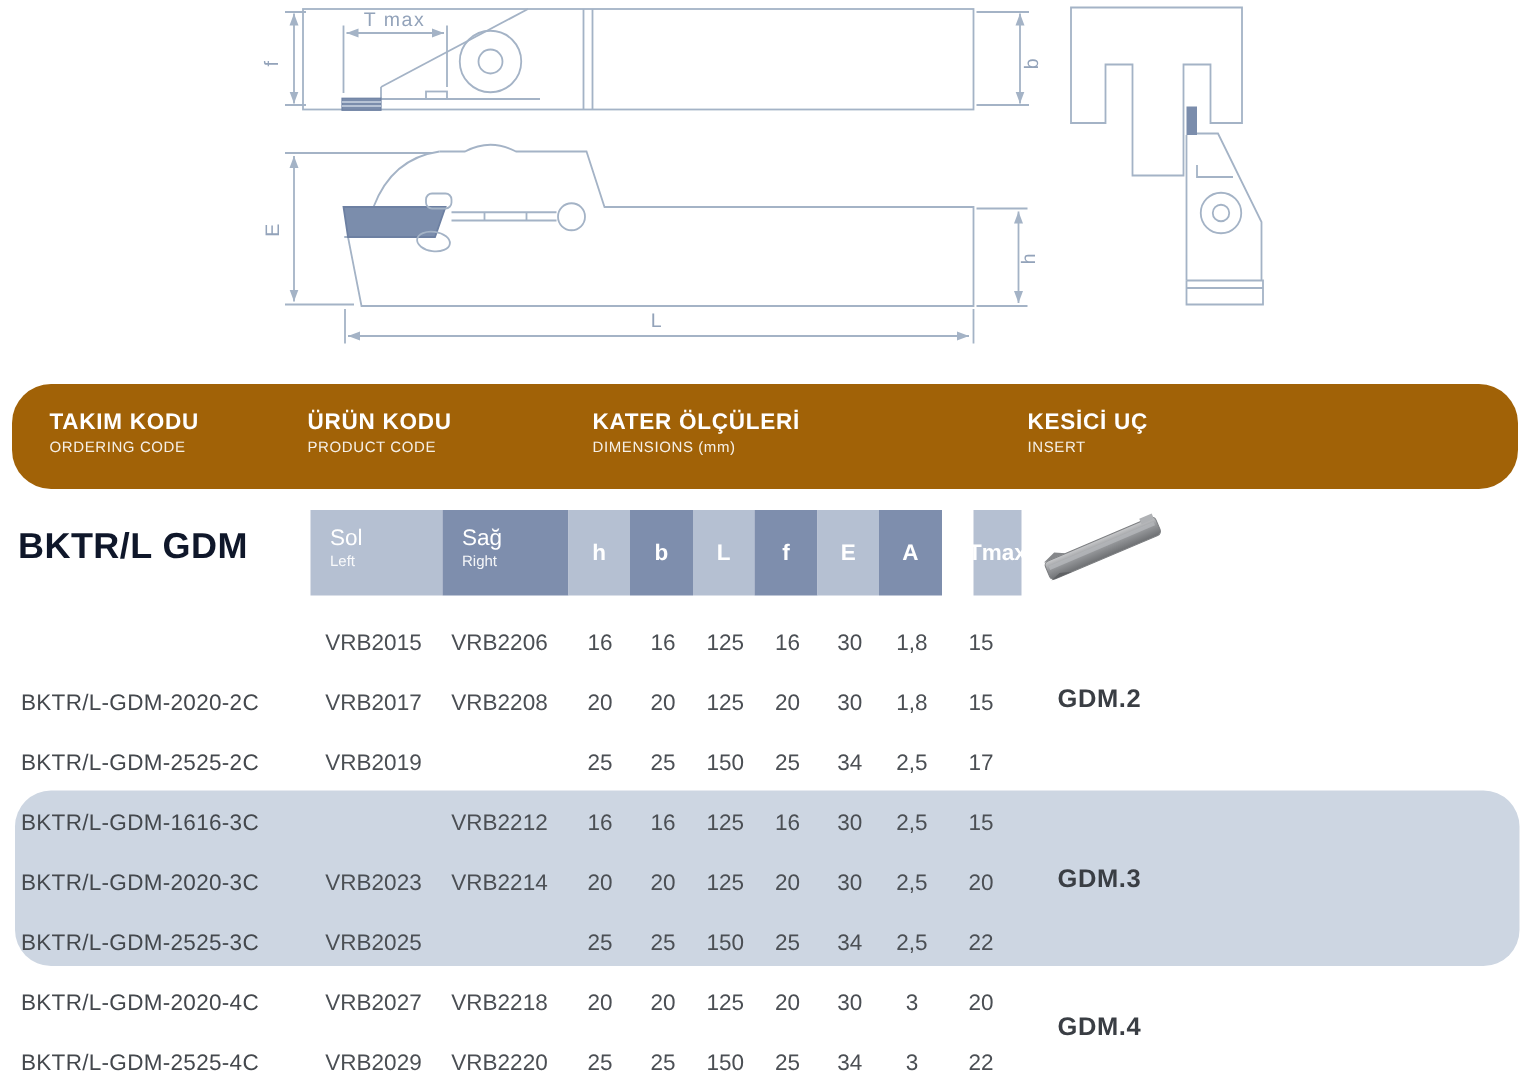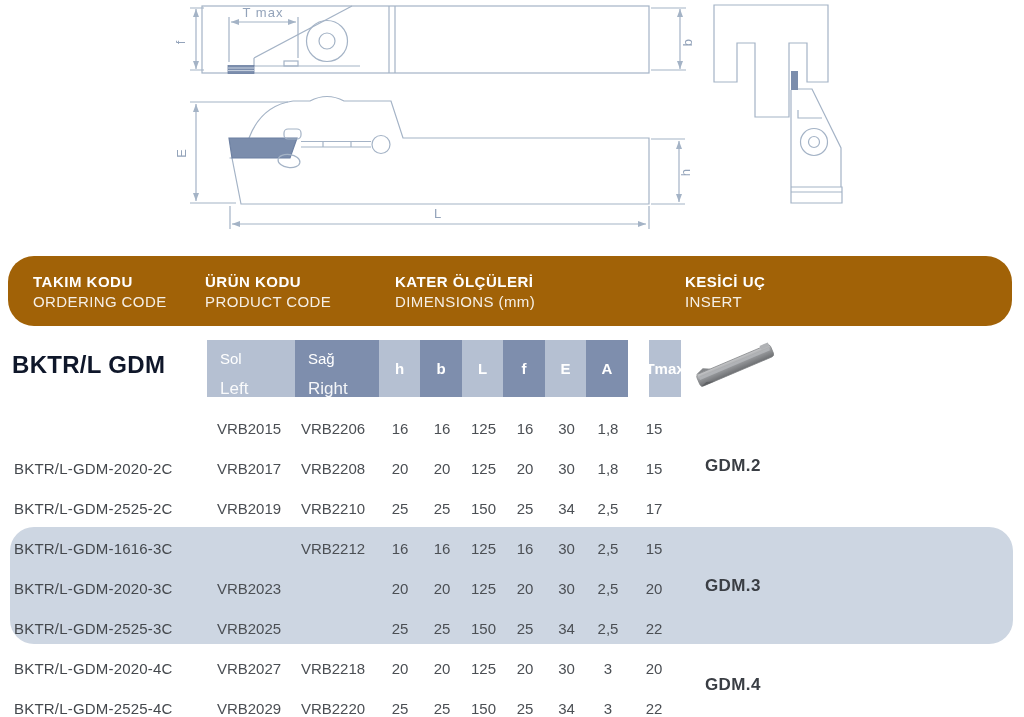--- a/index.html
+++ b/index.html
@@ -7,29 +7,29 @@
     width:1024px;height:717px;position:relative;overflow:hidden;
     background:#ffffff;font-family:"Liberation Sans",sans-serif;
   }
   
   .drawing-svg{position:absolute;left:0;top:0}
   .drawing-svg text{font-family:"Liberation Sans",sans-serif;font-size:13px;fill:#93a3ba;letter-spacing:1px}
   
   .hdr{position:absolute;left:8px;top:256px;width:1004px;height:70px;background:#a16207;border-radius:26px}
   .hcol{position:absolute;top:17px;color:#fff}
   .hcol .t{font-weight:bold;font-size:15px;letter-spacing:.5px}
-  .hcol .s{font-size:15px;opacity:.9;margin-top:3px;letter-spacing:.4px}
+  .hcol .s{font-size:10px;opacity:.9;margin-top:3px;letter-spacing:.4px}
   
   .series-title{position:absolute;left:12px;top:351px;font-size:24px;font-weight:800;color:#0f172a;letter-spacing:.3px}
   .sub{position:absolute;top:340px;height:57px;color:#fff;box-sizing:border-box}
   .sub.light{background:#b5c0d2}
   .sub.dark{background:#7e8ead}
   .sub.lr{padding:10px 0 0 13px}
   .sub .t{font-weight:normal;font-size:15px}
-  .sub .s{font-size:17px;opacity:.92;margin-top:12px}
+  .sub .s{font-size:10px;opacity:.92;margin-top:2px}
   .sub.dim{display:flex;align-items:center;justify-content:center;font-weight:bold;font-size:15px}
   .band{position:absolute;left:10px;top:527px;width:1003px;height:117px;background:#cdd6e2;border-radius:24px}
   .trow{position:absolute;left:0;width:1024px;height:40px}
   .cell{position:absolute;top:0;height:40px;display:flex;align-items:center;justify-content:center;
         font-size:15px;color:#4b4f54}
   .cc   {left:14px;width:192px;justify-content:flex-start;letter-spacing:.2px;color:#44484d}
   .c-sol{left:207px;width:84px}
   .c-sag{left:291px;width:84px}
   .c-h  {left:379px;width:42px}
   .c-b  {left:421px;width:42px}
@@ -183,21 +183,20 @@
   <span class="cell c-b">20</span>
   <span class="cell c-L">125</span>
   <span class="cell c-f">20</span>
   <span class="cell c-E">30</span>
   <span class="cell c-A">1,8</span>
   <span class="cell c-T">15</span>
 </div>
 <div class="trow" style="top:488px">
   <span class="cell cc">BKTR/L-GDM-2525-2C</span>
   <span class="cell c-sol">VRB2019</span>
-  <span class="cell c-sag">VRB2210</span>
   <span class="cell c-h">25</span>
   <span class="cell c-b">25</span>
   <span class="cell c-L">150</span>
   <span class="cell c-f">25</span>
   <span class="cell c-E">34</span>
   <span class="cell c-A">2,5</span>
   <span class="cell c-T">17</span>
 </div>
 <div class="trow" style="top:528px">
   <span class="cell cc">BKTR/L-GDM-1616-3C</span>
@@ -206,20 +205,21 @@
   <span class="cell c-b">16</span>
   <span class="cell c-L">125</span>
   <span class="cell c-f">16</span>
   <span class="cell c-E">30</span>
   <span class="cell c-A">2,5</span>
   <span class="cell c-T">15</span>
 </div>
 <div class="trow" style="top:568px">
   <span class="cell cc">BKTR/L-GDM-2020-3C</span>
   <span class="cell c-sol">VRB2023</span>
+  <span class="cell c-sag">VRB2214</span>
   <span class="cell c-h">20</span>
   <span class="cell c-b">20</span>
   <span class="cell c-L">125</span>
   <span class="cell c-f">20</span>
   <span class="cell c-E">30</span>
   <span class="cell c-A">2,5</span>
   <span class="cell c-T">20</span>
 </div>
 <div class="trow" style="top:608px">
   <span class="cell cc">BKTR/L-GDM-2525-3C</span>

